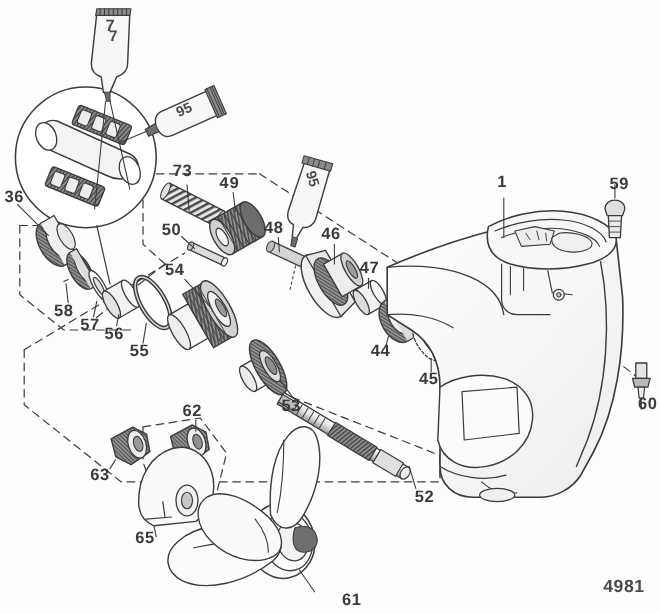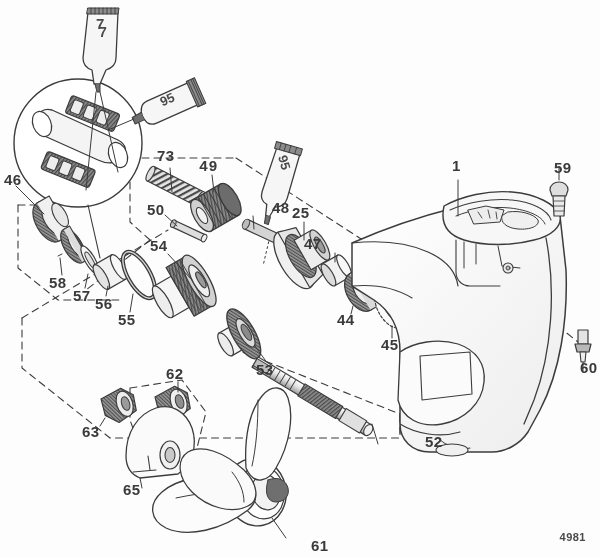--- a/index.html
+++ b/index.html
@@ -27,21 +27,21 @@
     font-weight:bold;
     font-size:12px;
     color:#4a4a4a;
     white-space:nowrap;
   }
   #drawing-id{
     position:absolute;
     right:14px;bottom:14px;
     font-family:"Liberation Sans", sans-serif;
     font-weight:bold;
-    font-size:11px;
+    font-size:16px;
     color:#4a4a4a;
     letter-spacing:0.5px;
   }
 </style>
 </head>
 <body>
 
 <div id="diagram-root">
 
   <svg id="parts-svg" viewBox="0 0 600 557">
@@ -409,39 +409,39 @@
         <path d="M272,518 L286,538" stroke-width="1"></path>
       </g>
 
     </g>
   </svg>
 
   <div class="callout" style="left:452px;top:158px;">1</div>
   <div class="callout" style="left:96px;top:16px;color:#4a4a4a;">7</div>
   <div class="callout" style="left:337px;top:312px;">44</div>
   <div class="callout" style="left:381px;top:337px;">45</div>
-  <div class="callout" style="left:292px;top:205px;">25</div>
-  <div class="callout" style="left:304px;top:236px;text-align:right;">47</div>
-  <div class="callout" style="left:240px;top:200px;padding-left:32px;">48</div>
+  <div class="callout" style="left:292px;top:205px;">46</div>
+  <div class="callout" style="left:327px;top:236px;text-align:right;">47</div>
+  <div class="callout" style="left:240px;top:200px;">48</div>
   <div class="callout" style="left:199px;top:160px;font-family:Liberation Mono, monospace;">49</div>
   <div class="callout" style="left:147px;top:202px;">50</div>
   <div class="callout" style="left:157px;top:148px;">73</div>
-  <div class="callout" style="left:377px;top:434px;margin-left:48px;">52</div>
+  <div class="callout" style="left:377px;top:444px;">52</div>
   <div class="callout" style="left:256px;top:362px;text-align:center;">53</div>
   <div class="callout" style="left:150px;top:238px;">54</div>
   <div class="callout" style="left:118px;top:312px;">55</div>
   <div class="callout" style="left:95px;top:296px;">56</div>
   <div class="callout" style="left:73px;top:288px;">57</div>
   <div class="callout" style="left:49px;top:275px;">58</div>
   <div class="callout" style="left:554px;top:160px;">59</div>
   <div class="callout" style="left:580px;top:360px;">60</div>
   <div class="callout" style="left:279px;top:538px;margin-left:32px;">61</div>
   <div class="callout" style="left:166px;top:366px;">62</div>
   <div class="callout" style="left:82px;top:424px;">63</div>
-  <div class="callout" style="left:4px;top:172px;">46</div>
+  <div class="callout" style="left:4px;top:172px;">36</div>
   <div class="callout" style="left:123px;top:482px;">65</div>
 
   <div class="tube-num" style="left:99px;top:24px;font-size:14px;">7</div>
   <div class="tube-num" style="left:160px;top:92px;transform:rotate(-24deg);font-size:13px;">95</div>
   <div class="tube-num" style="left:277px;top:155px;transform:rotate(74deg);font-size:13px;">95</div>
 
   <div id="drawing-id">4981</div>
 
 </div>
 

